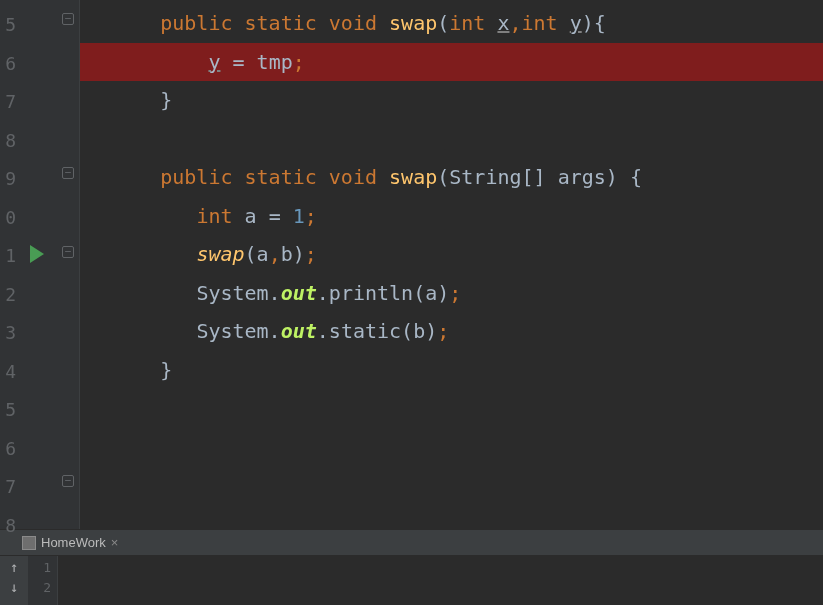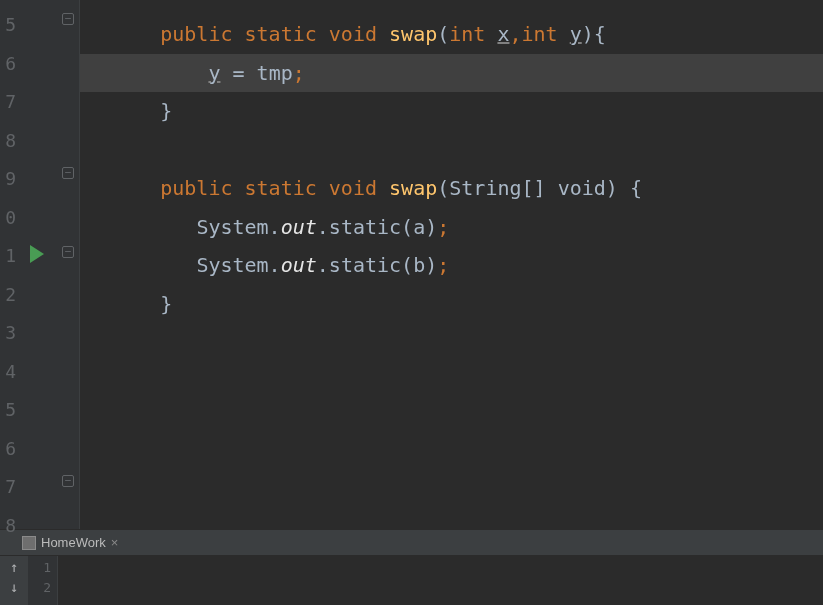--- a/index.html
+++ b/index.html
@@ -67,40 +67,40 @@
   .fold-marker::before {
     content: "−";
     color: #606366;
     font-size: 11px;
     line-height: 9px;
     display: block;
     text-align: center;
   }
   .code-area {
     flex: 1;
-    padding-top: 15px;
+    padding-top: 4px;
     position: relative;
   }
   .code-line {
     height: 38.5px;
     line-height: 38.5px;
     white-space: pre;
     padding-left: 8px;
     position: relative;
   }
   .highlighted-line {
-    background: #404040;
+    background: #7f1d1d;
   }
   .kw { color: #cc7832; }
   .fn { color: #ffc66d; }
   .fn-italic { color: #ffc66d; font-style: italic; }
   .var-underline { color: #a9b7c6; text-decoration: underline; text-decoration-color: #808080; }
   .paren { color: #a9b7c6; }
   .num { color: #6897bb; }
-  .field-italic { color: #e5e5e5; font-style: italic; }
+  .field-italic { color: #bef264; font-style: italic; font-weight: bold; }
   .semicolon { color: #cc7832; }
   .comma { color: #cc7832; }
   .var-warn {
     background: #52503a;
     color: #a9b7c6;
     text-decoration: underline;
     text-decoration-color: #808080;
   }
   
   .bottom-panel {
@@ -199,22 +199,24 @@
     <div class="fold-marker" style="top:13px"></div>
     <div class="fold-marker" style="top:167px"></div>
     <div class="fold-marker" style="top:246px"></div>
     <div class="fold-marker" style="top:475px"></div>
   </div>
   <div class="code-area">
     <div class="code-line">      <span class="kw">public static void</span> <span class="fn">swap</span><span class="paren">(</span><span class="kw">int</span> <span class="var-underline">x</span><span class="comma">,</span><span class="kw">int</span> <span class="var-underline">y</span><span class="paren">){</span></div>
     <div class="code-line highlighted-line">          <span class="var-underline">y</span><span> = tmp</span><span class="semicolon">;</span></div>
     <div class="code-line">      <span>}</span></div>
     <div class="code-line"></div>
-    <div class="code-line">      <span class="kw">public static void</span> <span class="fn">swap</span><span class="paren">(</span><span>String[]</span> <span>void</span><span class="paren">) {</span></div>
-    <div class="code-line">         <span>System.</span><span class="field-italic">out</span><span>.static(a)</span><span class="semicolon">;</span></div>
+    <div class="code-line">      <span class="kw">public static void</span> <span class="fn">swap</span><span class="paren">(</span><span>String[]</span> <span>args</span><span class="paren">) {</span></div>
+    <div class="code-line">         <span class="kw">int</span> <span>a = </span><span class="num">1</span><span class="semicolon">;</span></div>
+    <div class="code-line">         <span class="fn-italic">swap</span><span>(a</span><span class="comma">,</span><span>b)</span><span class="semicolon">;</span></div>
+    <div class="code-line">         <span>System.</span><span class="field-italic">out</span><span>.println(a)</span><span class="semicolon">;</span></div>
     <div class="code-line">         <span>System.</span><span class="field-italic">out</span><span>.static(b)</span><span class="semicolon">;</span></div>
     <div class="code-line">      <span>}</span></div>
     <div class="code-line"></div>
   </div>
 </div>
 
 <div class="bottom-panel">
   <div class="tab-bar">
     <div class="tab">
       <span class="tab-icon"></span>

